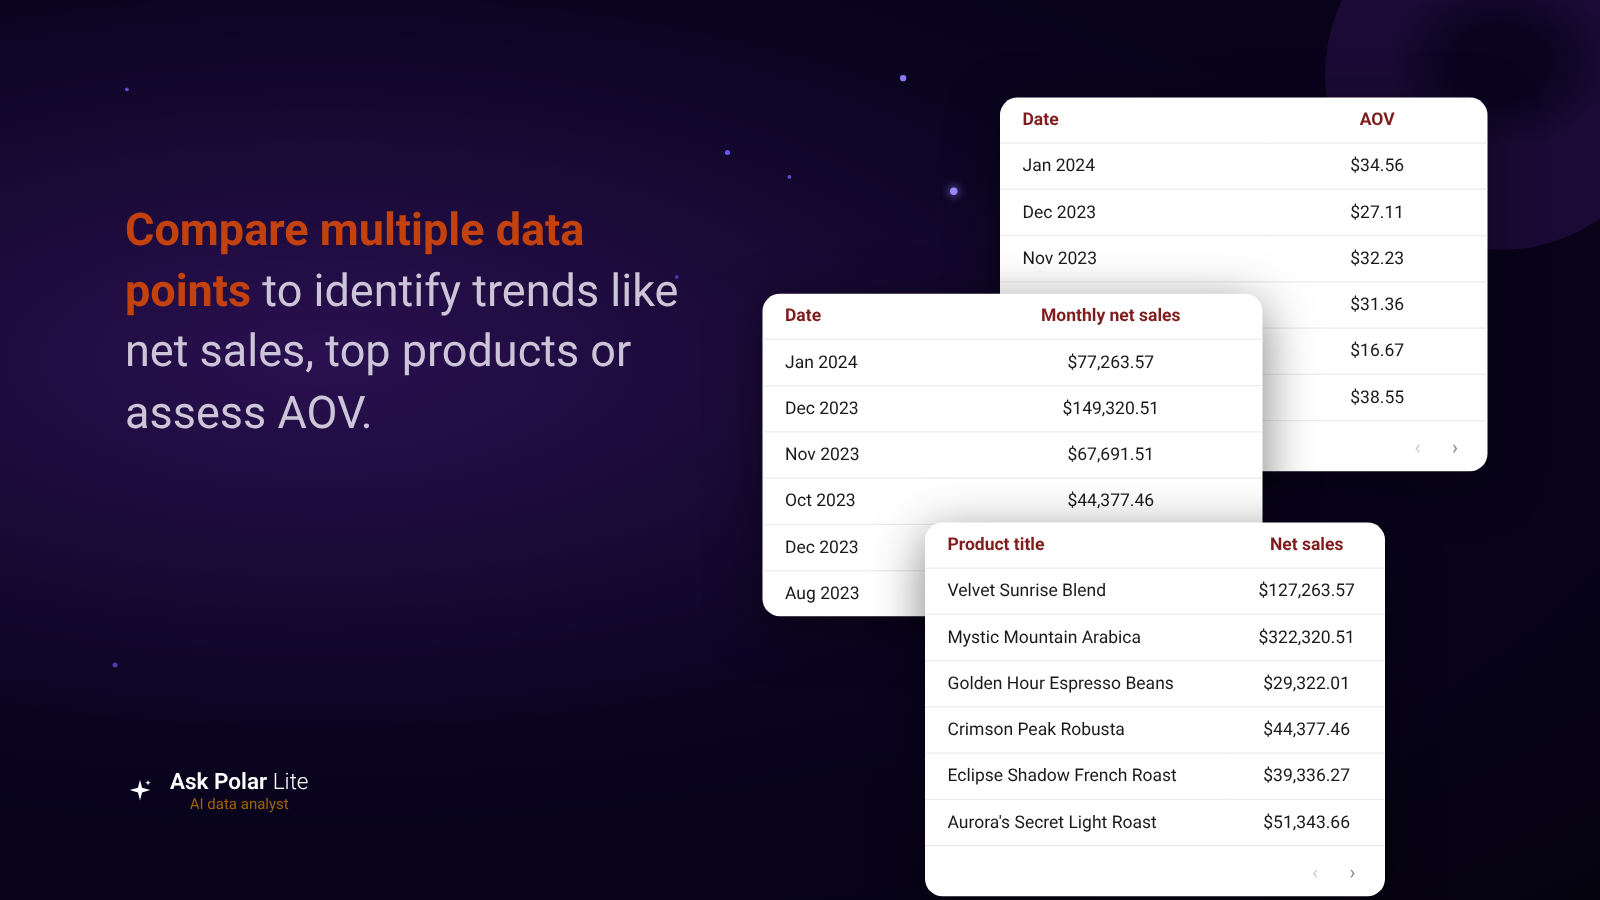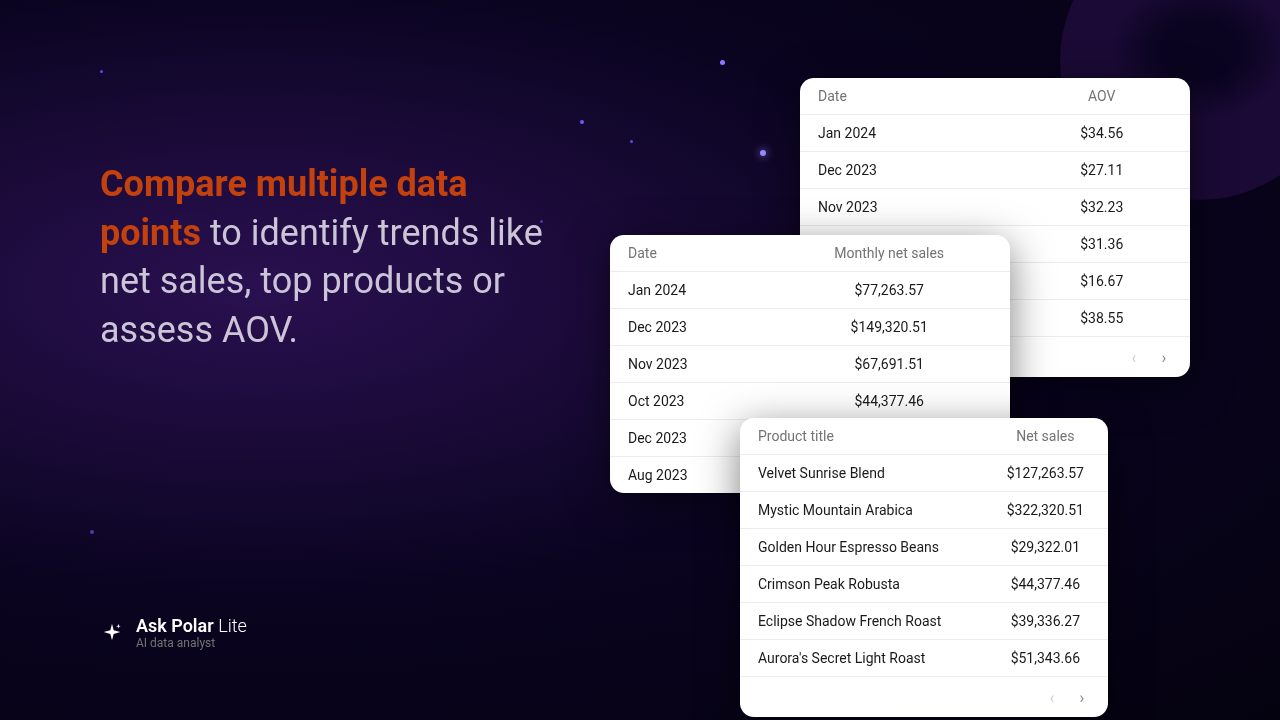--- a/index.html
+++ b/index.html
@@ -49,47 +49,48 @@
   }
   .headline .bold { color: #c2410c; font-weight: 700; }
 
   .brand {
     position: absolute;
     bottom: 70px;
     left: 100px;
     display: flex;
     align-items: center;
     gap: 12px;
+    text-align: center;
   }
   .brand .sparkle {
     width: 24px; height: 24px;
     display: flex; align-items: center; justify-content: center;
   }
   .brand-text .line1 { color: #fff; font-size: 18px; font-weight: 600; }
   .brand-text .line1 .lite { font-weight: 300; }
-  .brand-text .line2 { color: #737373; font-size: 12px; }
+  .brand-text .line2 { color: #a16207; font-size: 12px; }
 
   .card {
     position: absolute;
     background: #fff;
     border-radius: 14px;
     box-shadow: 0 10px 40px rgba(0,0,0,0.5);
     overflow: hidden;
     color: #1a1a1a;
     font-size: 14px;
   }
   .card table { width: 100%; border-collapse: collapse; }
   .card th, .card td {
     padding: 10px 18px;
     text-align: left;
     border-bottom: 1px solid #ececec;
     font-weight: 400;
     white-space: nowrap;
   }
-  .card th { color: #737373; font-weight: 400; }
+  .card th { color: #7f1d1d; font-weight: 700; }
   .card th:last-child, .card td:last-child { text-align: center; }
   .card tr:last-child td { border-bottom: none; }
   .card .pager {
     display: flex;
     justify-content: flex-end;
     padding: 8px 14px;
     gap: 6px;
     border-top: 1px solid #ececec;
   }
   .card .pager span {

